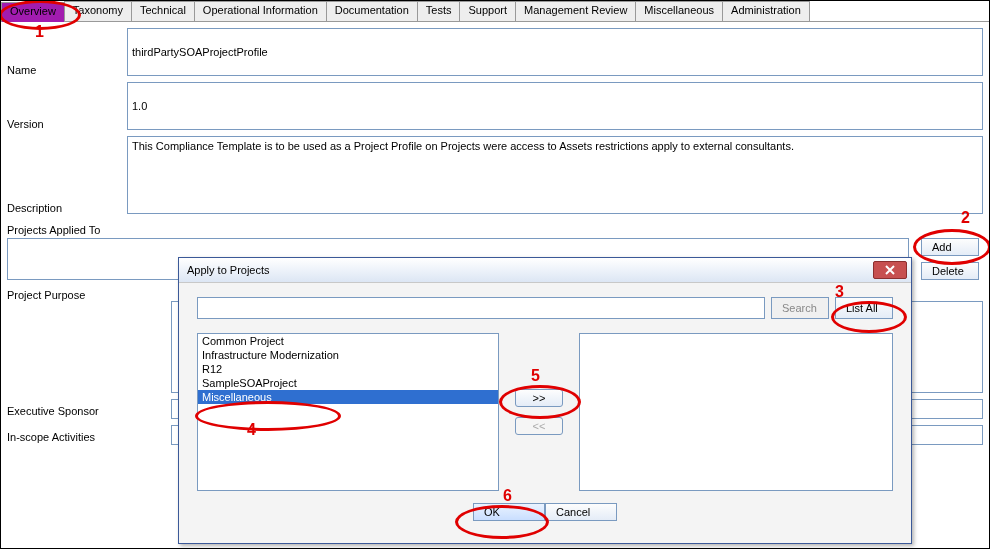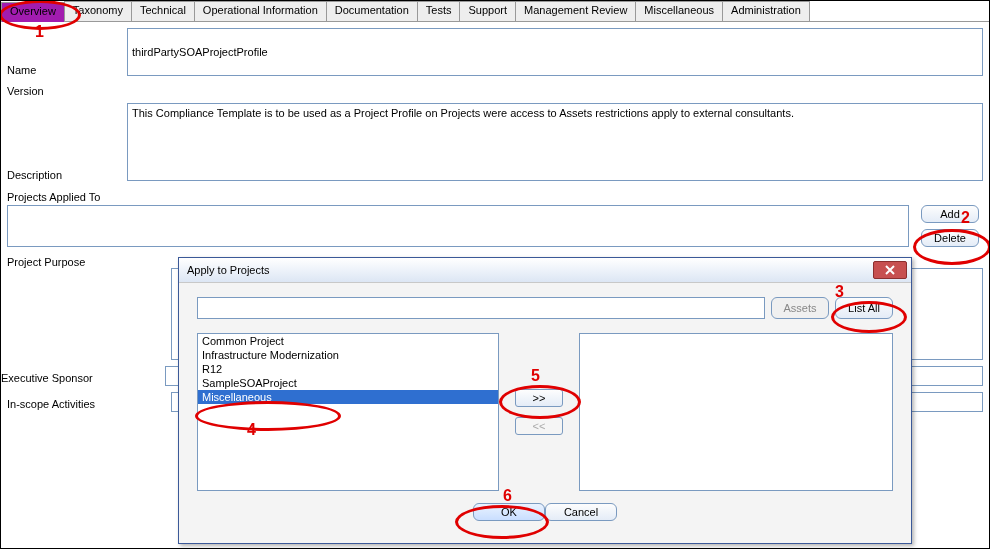--- a/index.html
+++ b/index.html
@@ -9,21 +9,21 @@
   .tab.active{background:#a21caf;position:relative;top:1px}
   .form{padding:6px 6px 0 6px}
   .row{display:flex;align-items:flex-end;margin-bottom:6px}
   .lbl{width:120px;padding-top:3px}
   .txt{flex:1;border:1px solid #7a9ac0;padding:17px 4px;background:#fff;font-family:inherit;font-size:11px}
   .txta{flex:1;border:1px solid #7a9ac0;padding:3px 4px;height:70px;background:#fff;font-family:inherit;font-size:11px;resize:none}
   .section-lbl{padding:4px 0 2px 6px}
   .box{border:1px solid #7a9ac0;margin:0 6px 6px 6px}
   .box-inner{height:40px}
   .side-btns{position:absolute;right:10px;display:flex;flex-direction:column;gap:6px}
-  .btn{border:1px solid #7a9ac0;background:linear-gradient(#fdfdfd,#e4ecf7);padding:2px 10px;width:58px;text-align:center;font-family:inherit;font-size:11px;border-radius:6px;cursor:pointer}
+  .btn{border:1px solid #7a9ac0;background:linear-gradient(#fdfdfd,#e4ecf7);padding:2px 10px;width:58px;text-align:left;font-family:inherit;font-size:11px;border-radius:0;cursor:pointer}
   .btn:disabled{color:#888;background:#f0f0f0;cursor:default}
   .purpose-box{border:1px solid #7a9ac0;margin:0 6px 6px 170px;height:90px}
 
   
   .dialog{position:absolute;left:177px;top:256px;width:732px;border:1px solid #3b5998;background:#f4f4f4;box-shadow:2px 2px 4px rgba(0,0,0,.3)}
   .dlg-titlebar{height:24px;background:linear-gradient(#fff,#dce6f4);display:flex;align-items:center;padding:0 4px 0 8px;border-bottom:1px solid #c8c8c8}
   .dlg-title{flex:1;font-size:11px}
   .dlg-close{width:32px;height:16px;background:#c75050;border:1px solid #8b2f2f;border-radius:2px;display:flex;align-items:center;justify-content:center;cursor:pointer}
   .dlg-close svg{width:10px;height:10px}
   .dlg-body{padding:14px 18px 10px 18px}
@@ -62,20 +62,21 @@
       <div class="tab">Administration</div>
     </div>
 
   <div class="form">
     <div class="row">
       <div class="lbl">Name</div>
       <input class="txt" value="thirdPartySOAProjectProfile" style="">
     </div>
     <div class="row">
       <div class="lbl">Version</div>
+      <input class="txt" value="1.0" style="">
     </div>
     <div class="row">
       <div class="lbl">Description</div>
       <textarea class="txta" style="">This Compliance Template is to be used as a Project Profile on Projects were access to Assets restrictions apply to external consultants.</textarea>
     </div>
   </div>
 
   <div class="section-lbl">Projects Applied To</div>
   <div style="position:relative">
     <div class="box" style="margin-right:80px">
@@ -86,42 +87,42 @@
       <button class="btn">Delete</button>
     </div>
   </div>
 
   <div style="display:flex">
       <div class="lbl" style="padding-left:6px">Project Purpose</div>
     </div>
   <div class="purpose-box"></div>
 
   <div style="display:flex;align-items:center">
-    <div class="lbl" style="width:164px">Executive Sponsor</div>
+    <div class="lbl" style="padding-left:6px;width:164px">Executive Sponsor</div>
     <div style="flex:1;border:1px solid #7a9ac0;height:18px;margin-right:6px"></div>
   </div>
   <div style="height:6px"></div>
   <div style="display:flex;align-items:center">
     <div class="lbl" style="padding-left:6px;width:164px">In-scope Activities</div>
     <div style="flex:1;border:1px solid #7a9ac0;height:18px;margin-right:6px"></div>
   </div>
 
   <div class="dialog">
     <div class="dlg-titlebar">
       <div class="dlg-title">Apply to Projects</div>
       <div class="dlg-close">
         <svg viewBox="0 0 10 10">
             <path d="M1 1 L9 9 M9 1 L1 9" stroke="#fff" stroke-width="2"></path>
           </svg>
       </div>
     </div>
     <div class="dlg-body">
       <div class="dlg-search-row">
         <input class="dlg-search" value="" style="">
-        <button class="btn" disabled="">Assets</button>
+        <button class="btn" disabled="">Search</button>
         <button class="btn">List All</button>
       </div>
       <div class="dlg-lists">
         <div class="listbox" id="avail">
             <div class="li">Common Project</div>
             <div class="li">Infrastructure Modernization</div>
             <div class="li">R12</div>
             <div class="li">SampleSOAProject</div>
             <div class="li sel">Miscellaneous</div>
           </div>

